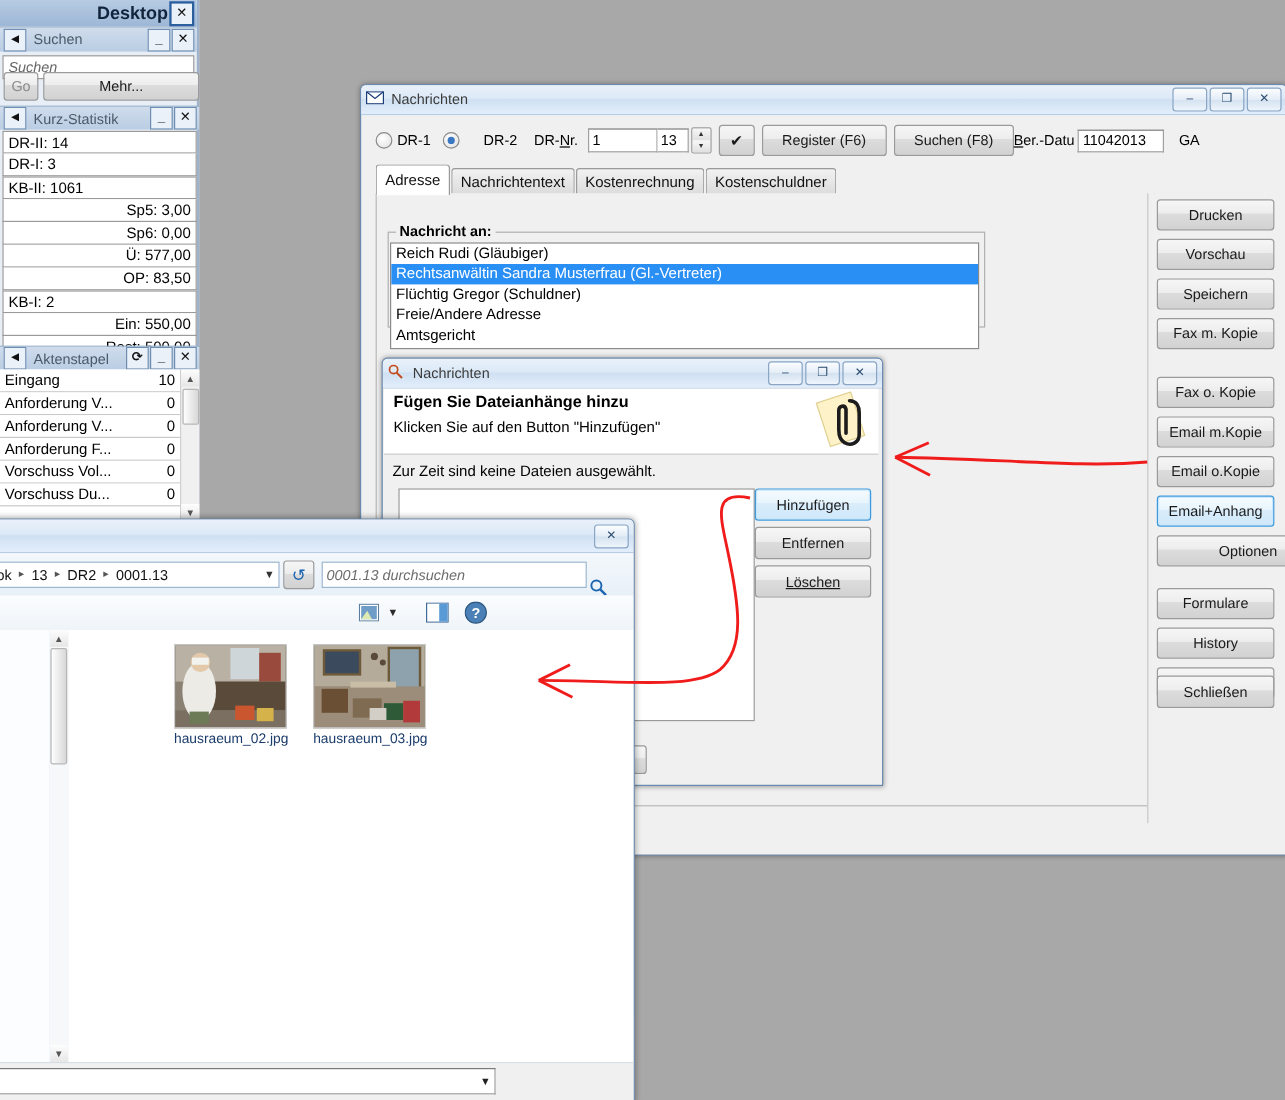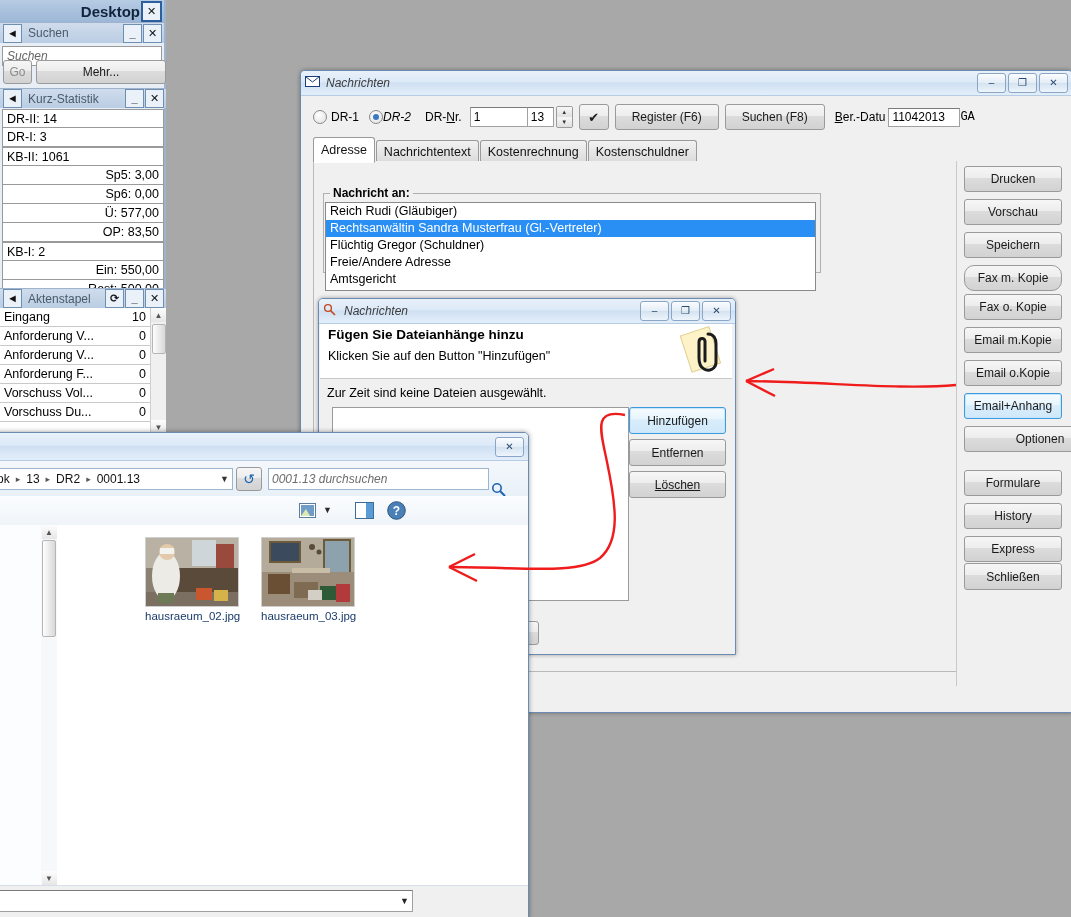--- a/index.html
+++ b/index.html
@@ -18,21 +18,21 @@
     border:1px solid #6b8cb0;border-radius:5px 5px 0 0;
     box-shadow:0 0 4px rgba(0,0,0,.35);
   }
   .titlebar{
     height:24px;border-radius:4px 4px 0 0;
     background:linear-gradient(to bottom,#e9f1fa 0%,#dce9f7 45%,#cfe0f2 50%,#e3eefb 100%);
     border-bottom:1px solid #b6cce2;
     display:flex;align-items:center;padding:0 4px;
     font-size:12px;color:#2c3e50;
   }
-  .titlebar .tb-title{flex:1;padding-left:5px;color:#3b3b3b;font-style:italic;}
+  .titlebar .tb-title{flex:1;padding-left:5px;color:#3b3b3b;}
   .wbtn{
     width:27px;height:18px;margin-left:2px;
     border:1px solid #8ba6c4;border-radius:3px;
     background:linear-gradient(to bottom,#fbfdff,#e3ecf6 50%,#d4e2f0 51%,#eef5fc);
     display:flex;align-items:center;justify-content:center;
     font-size:10px;color:#2a4b6e;line-height:1;
   }
   .btn{
     border:1px solid #9a9a9a;border-radius:3px;
     background:linear-gradient(to bottom,#f6f6f6 0%,#ededed 45%,#dcdcdc 46%,#d2d2d2 100%);
@@ -241,34 +241,34 @@
     <span class="tb-title">Nachrichten</span>
     <div class="wbtn">–</div>
     <div class="wbtn">❐</div>
     <div class="wbtn close">✕</div>
   </div>
 
   <div class="abs" style="left:12px;top:33px;display:flex;align-items:center;gap:0;">
     <span class="radio"></span>
     <span class="lbl" style="margin:0 10px 0 4px;">DR-1</span>
     <span class="radio on"></span>
-    <span class="lbl" style="margin:0 14px 0 0;font-style:italic;">DR-2</span>
+    <span class="lbl" style="margin:0 14px 0 20px;">DR-2</span>
     <span class="lbl" style="margin-right:8px;">DR-<u>N</u>r.</span>
     <div class="tfield" style="width:58px;height:20px;">1</div>
     <div class="tfield" style="width:26px;height:20px;border-left:none;">13</div>
     <div class="spin" style="margin-left:2px;">
         <i>▲</i>
         <i>▼</i>
       </div>
     <div class="btn" style="width:28px;height:24px;margin-left:6px;font-size:13px;">✔</div>
     <div class="btn" style="width:102px;height:24px;margin-left:6px;">Register (F6)</div>
     <div class="btn" style="width:98px;height:24px;margin-left:6px;">Suchen (F8)</div>
-    <span class="lbl" style="margin-left:10px;"><u>B</u>er.-Datu</span>
+    <span class="lbl" style=""><u>B</u>er.-Datu</span>
     <div class="tfield" style="width:72px;height:19px;margin-left:3px;">11042013</div>
-    <span class="lbl" style="margin-left:0;font-family:Liberation Mono, monospace;">GA</span>
+    <span class="lbl" style="margin-left:12px;">GA</span>
   </div>
 
   <div class="abs" id="tabsRow" style="left:12px;top:66px;display:flex;align-items:flex-end;">
       <div class="tab active">Adresse</div>
       <div class="tab">Nachrichtentext</div>
       <div class="tab">Kostenrechnung</div>
       <div class="tab">Kostenschuldner</div>
     </div>
 
   <div class="abs" style="left:12px;top:90px;width:648px;height:510px;background:#f0f0f0;border:1px solid #b9b9b9;border-top:none;"></div>
@@ -311,21 +311,21 @@
   <div class="abs" style="left:733px;top:522px;width:62px;height:22px;justify-content:flex-end;display:flex;align-items:center;padding-right:4px;box-sizing:border-box;
        background:linear-gradient(to bottom,#fbfbfb,#e2e2e2);border:1px solid #9a9a9a;font-size:10px;">▼</div>
   <div class="tfield abs" style="left:733px;top:550px;width:62px;height:20px;justify-content:flex-end;font-size:12.5px;">1522,96</div>
   <div class="tfield abs" style="left:733px;top:578px;width:62px;height:22px;justify-content:flex-end;">▼</div>
 
   <div class="abs" style="left:655px;top:90px;width:116px;height:525px;background:#f0f0f0;border-left:1px solid #c8c8c8;"></div>
   <div class="abs" id="sideBtns" style="left:663px;top:95px;">
       <div class="btn" style="width: 96px; height: 24px; margin-bottom: 7px;">Drucken</div>
       <div class="btn" style="width: 96px; height: 24px; margin-bottom: 7px;">Vorschau</div>
       <div class="btn" style="width: 96px; height: 24px; margin-bottom: 7px;">Speichern</div>
-      <div class="btn" style="width: 96px; height: 24px; margin-bottom: 3px; border-radius: 10px;">Fax m. Kopie</div>
+      <div class="btn" style="width: 96px; height: 24px; margin-bottom: 23px;">Fax m. Kopie</div>
       <div class="btn" style="width: 96px; height: 24px; margin-bottom: 7px;">Fax o. Kopie</div>
       <div class="btn" style="width: 96px; height: 24px; margin-bottom: 7px;">Email m.Kopie</div>
       <div class="btn" style="width: 96px; height: 24px; margin-bottom: 7px;">Email o.Kopie</div>
       <div class="btn focus" style="width: 96px; height: 24px; margin-bottom: 7px;">Email+Anhang</div>
       <div class="btn" style="width: 96px; height: 24px; margin-bottom: 18px; padding-left: 27px;">Optionen</div>
       <div class="btn" style="width: 96px; height: 24px; margin-bottom: 7px;">Formulare</div>
       <div class="btn" style="width: 96px; height: 24px; margin-bottom: 7px;">History</div>
       <div class="btn" style="width: 96px; height: 24px; margin-bottom: 7px;">Express</div>
     </div>
   <div class="btn abs" style="left:663px;top:492px;width:96px;height:25px;">Schließen</div>

